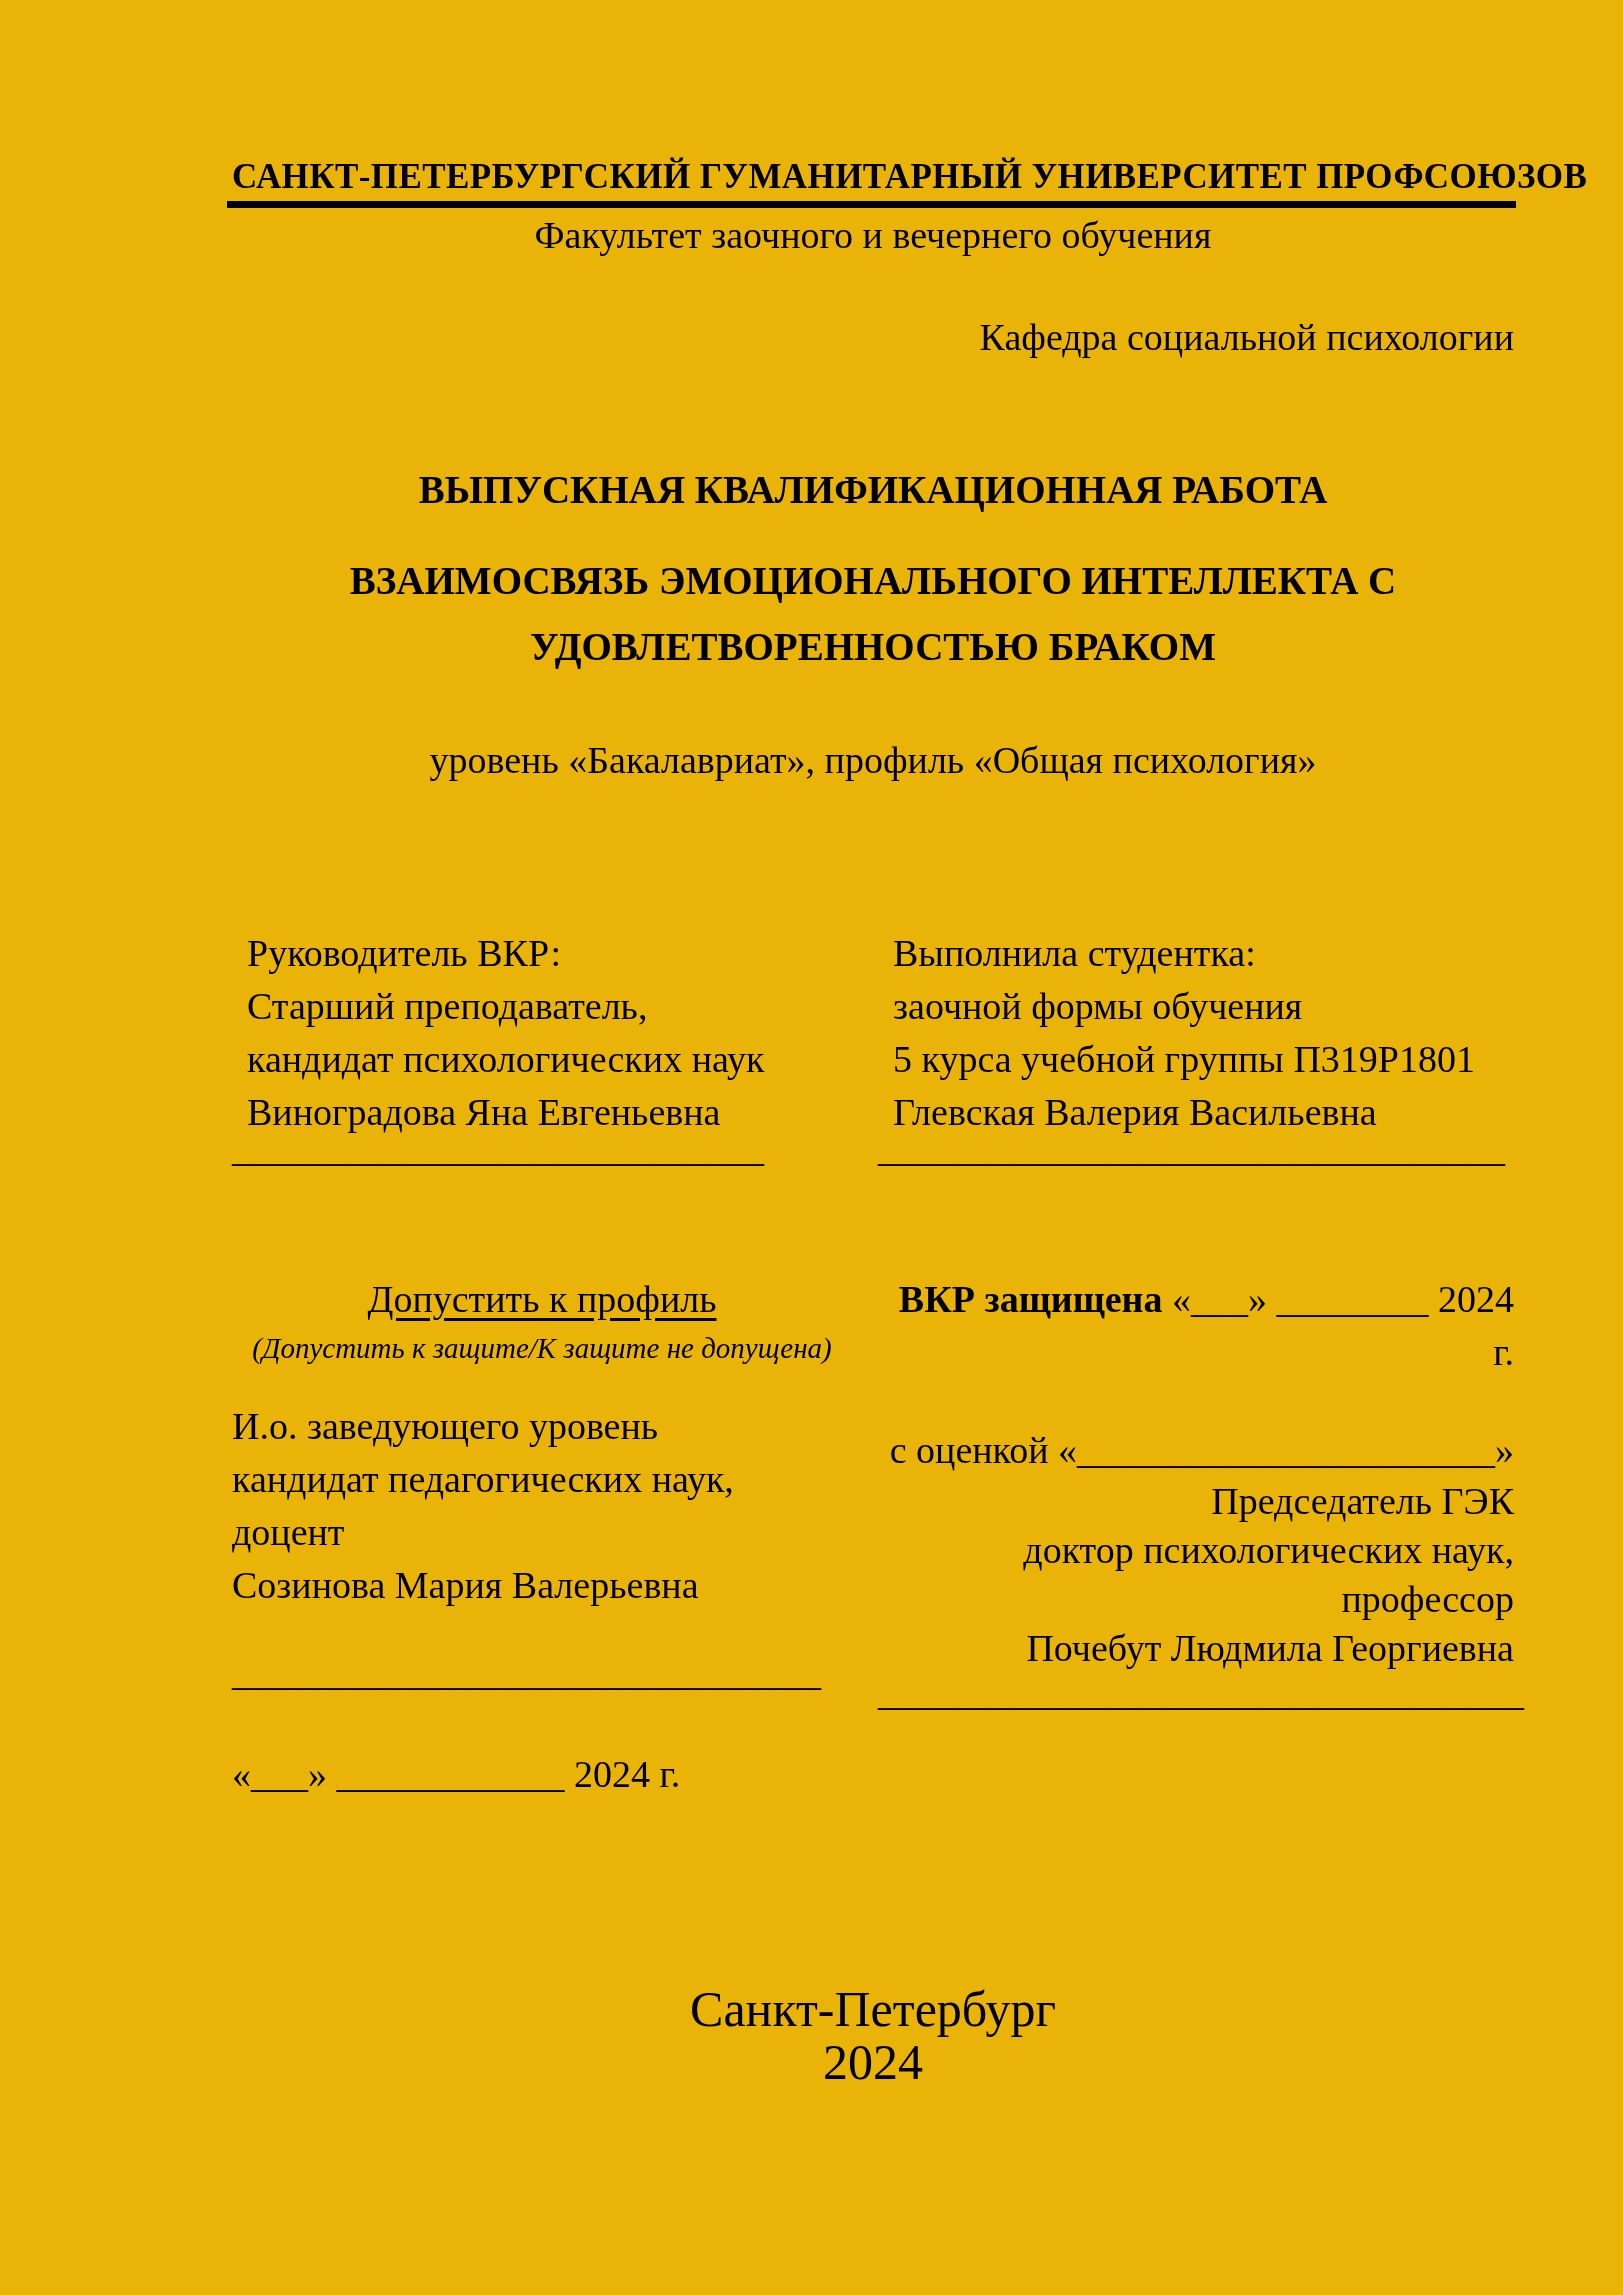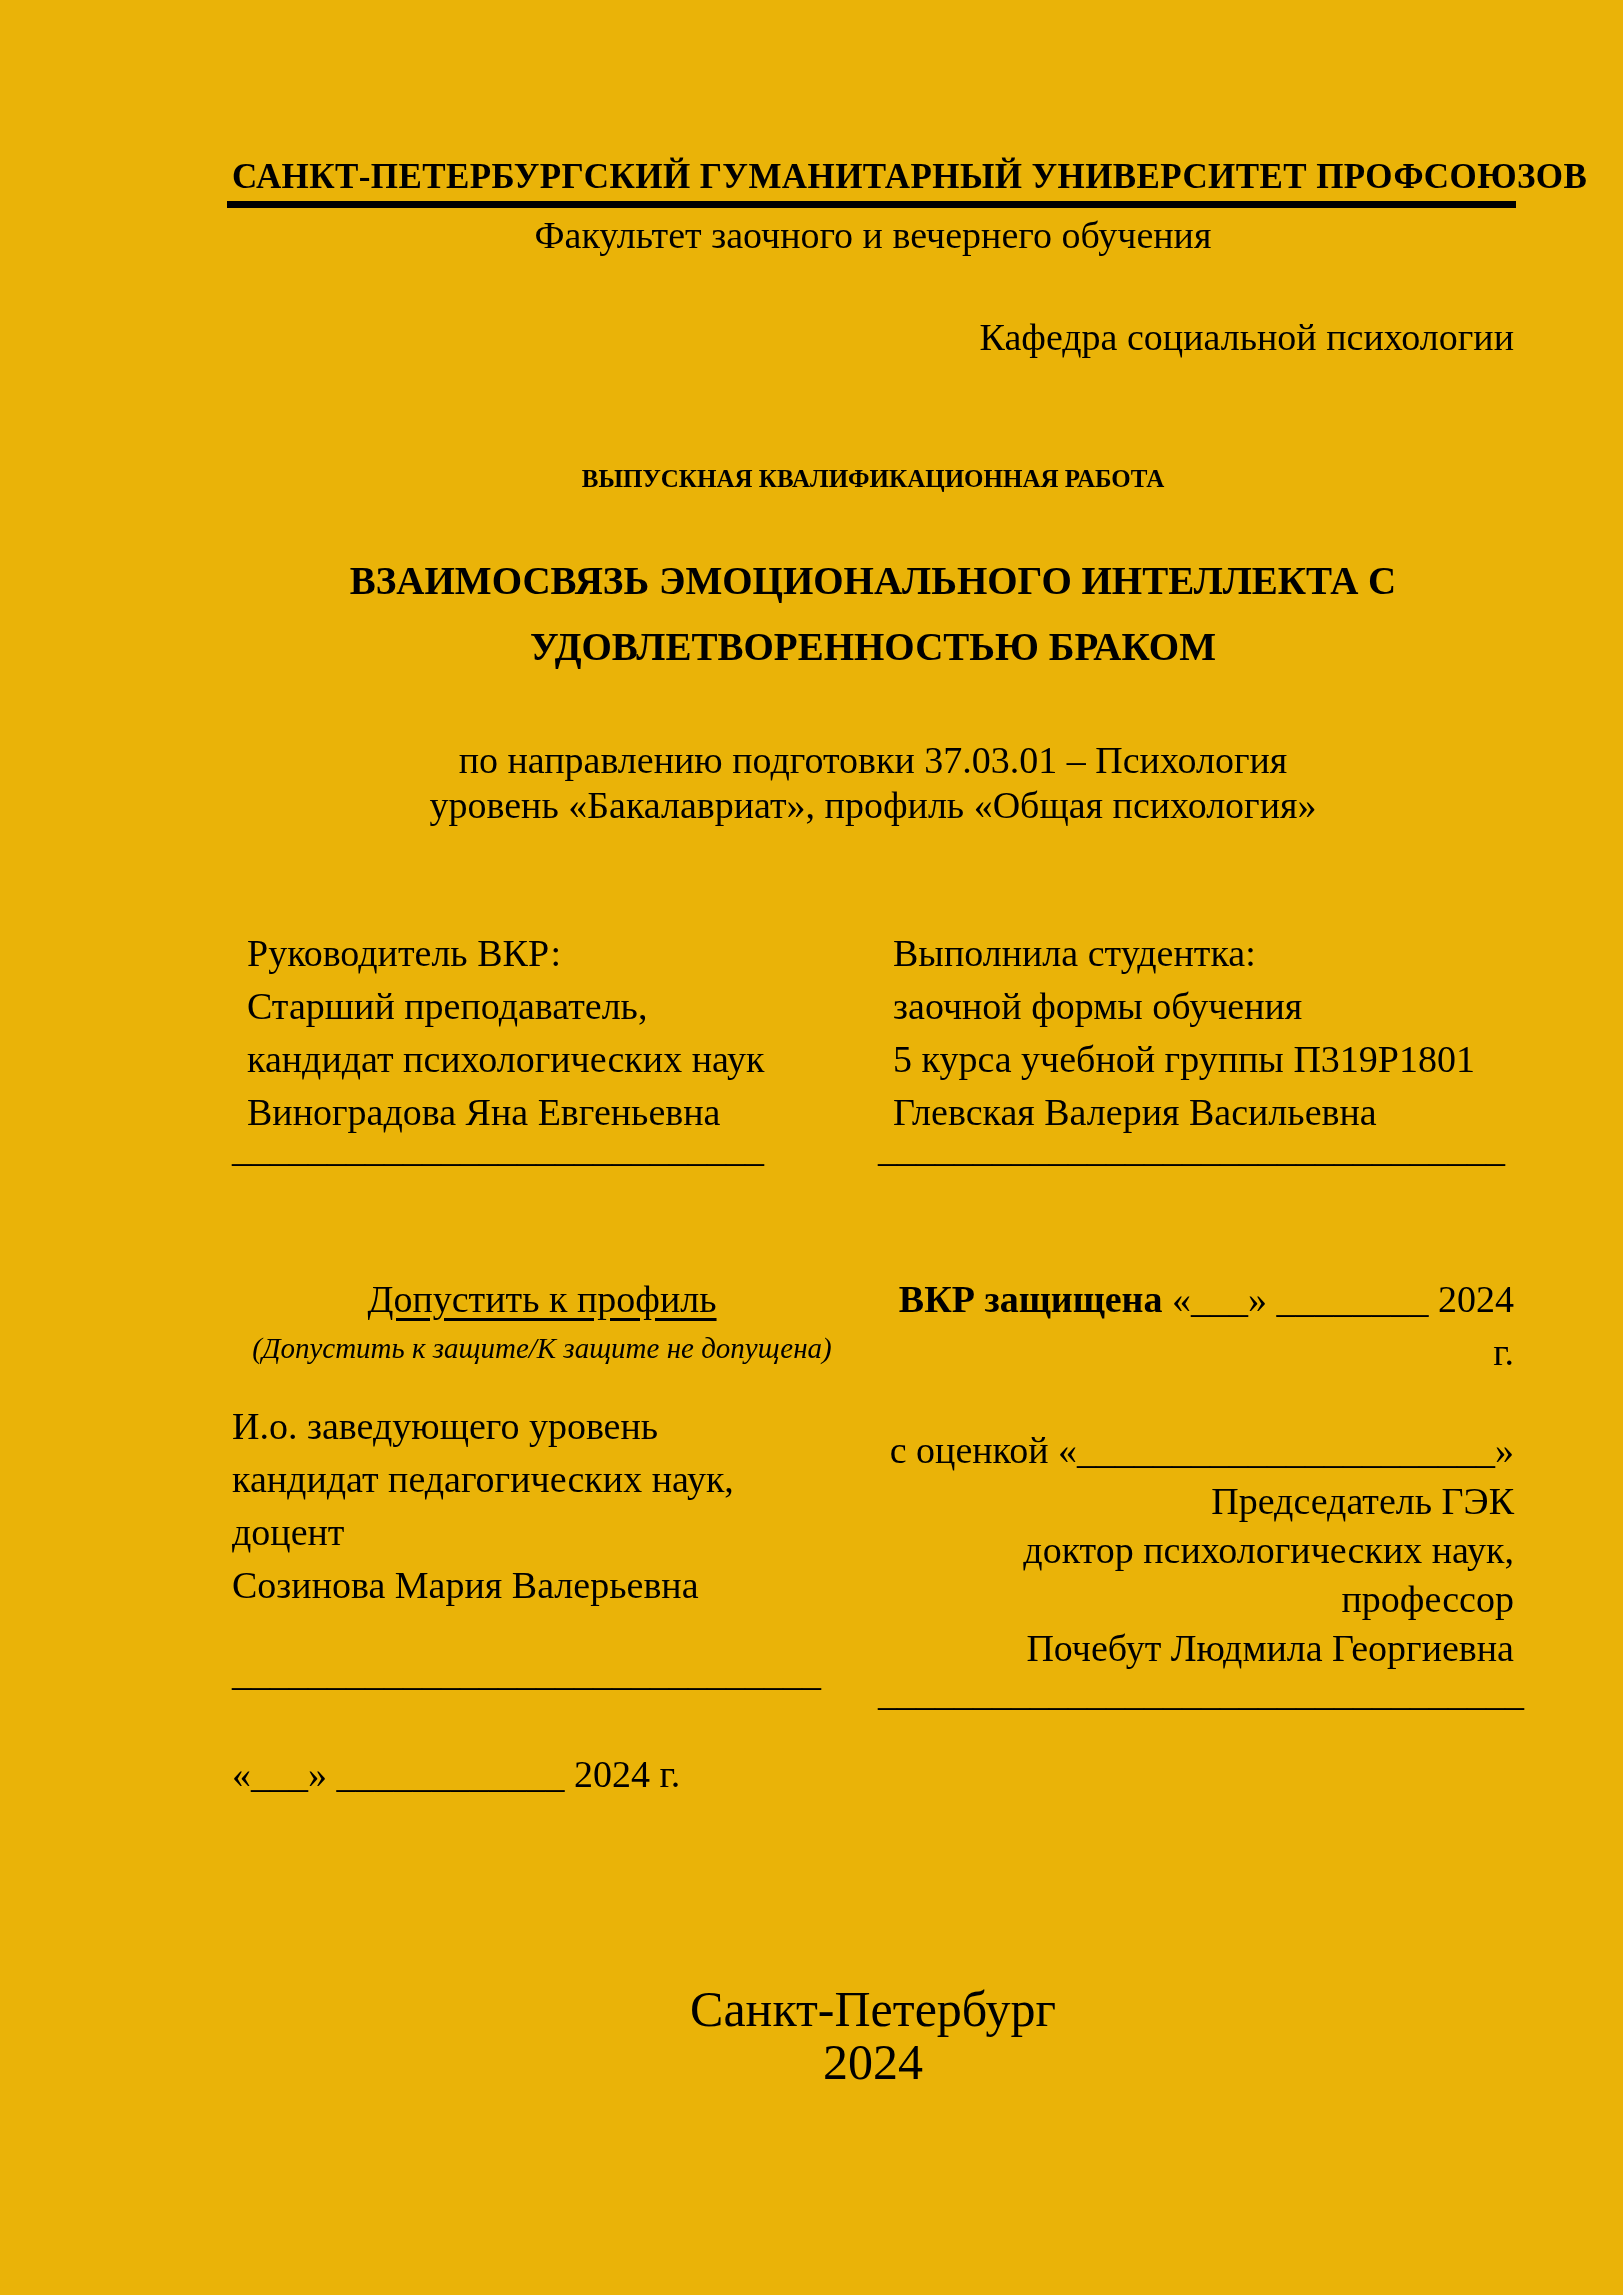--- a/index.html
+++ b/index.html
@@ -18,21 +18,21 @@
   .bold{font-weight:bold;}
   .body-text{font-size:38px;line-height:53px;}
   .univ{
     left:0;top:154px;width:100%;
     font-size:35px;font-weight:bold;letter-spacing:0.4px;
     text-align:center;white-space:nowrap;line-height:46px;
   }
   .rule{left:-4.7px;top:201px;width:1289px;height:7px;background:#000;}
   .faculty{left:0;top:212px;width:100%;font-size:38px;line-height:46px;}
   .department{left:0;top:314px;width:100%;font-size:38px;line-height:46px;}
-  .worktype{left:0;top:451px;width:100%;font-size:25px;line-height:55px;}
+  .worktype{left:0;top:462px;width:100%;font-size:39px;line-height:55px;}
   .thesis-title{left:0;top:548px;width:100%;font-size:39px;line-height:66px;}
   .program{left:0;top:738px;width:100%;font-size:38px;line-height:45px;}
   .col-left{left:0;width:620px;}
   .col-right{left:646px;width:636px;}
   .cols1{top:927px;margin-left:15px;}
   .sig-row1{top:1122px;white-space:nowrap;}
   .admission-col{top:1273px;}
   .defense-col{top:1273px;text-align:right;}
   .decision{text-decoration:underline;text-underline-offset:6.3px;text-align:center;}
   .note{font-size:29px;line-height:41px;font-style:italic;text-align:center;margin-top:1.6px;}
@@ -57,21 +57,20 @@
     <div class="abs department right">Кафедра социальной психологии</div>
 
     <div class="abs worktype center bold">ВЫПУСКНАЯ КВАЛИФИКАЦИОННАЯ РАБОТА</div>
 
     <div class="abs thesis-title center bold">
       <div>ВЗАИМОСВЯЗЬ ЭМОЦИОНАЛЬНОГО ИНТЕЛЛЕКТА С</div>
       <div>УДОВЛЕТВОРЕННОСТЬЮ БРАКОМ</div>
     </div>
 
     <div class="abs program center">
-      <div>по направлению подготовки 37.03.01 – Психология</div>
       <div>уровень «Бакалавриат», профиль «Общая психология»</div>
     </div>
 
     <div class="abs cols1 col-left body-text">
       <div class="line">Руководитель ВКР:</div>
       <div class="line">Старший преподаватель,</div>
       <div class="line">кандидат психологических наук</div>
       <div class="line">Виноградова Яна Евгеньевна</div>
     </div>
 

